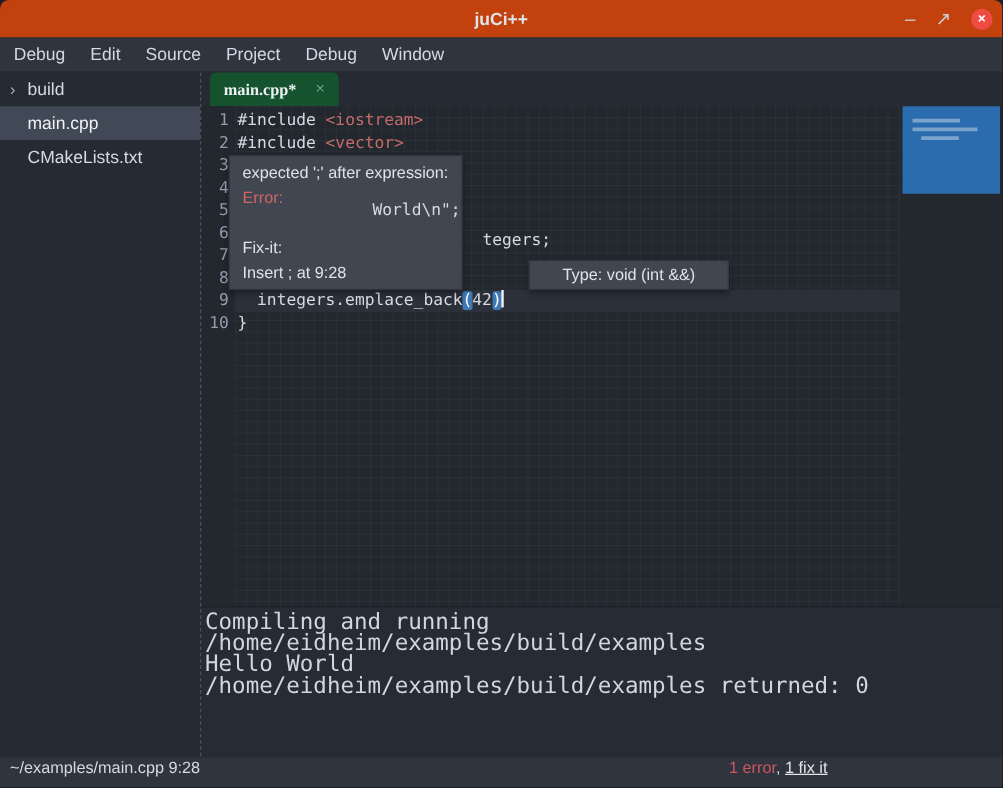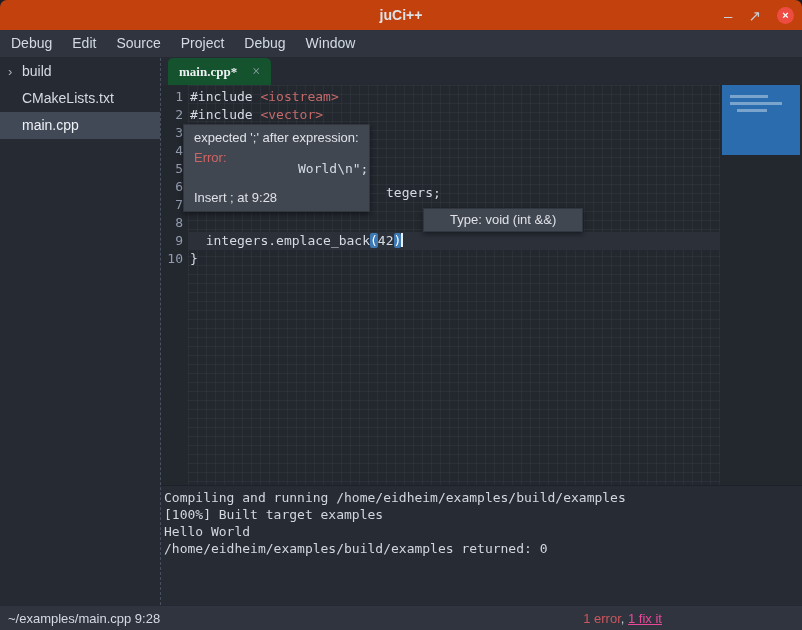--- a/index.html
+++ b/index.html
@@ -76,32 +76,32 @@
   .tt-type { left:423px; top:208px; padding:3px 26px; line-height:16px; }
 
   
   .frag { position:absolute; z-index:6; font-family:"DejaVu Sans Mono", monospace; font-size:13px;
           line-height:18px; color:#d6dbe3; white-space:pre; }
   .frag5 { left:298px; top:160px; }
   .frag7 { left:386px; top:184px; }
 
   
   .terminal { position:absolute; left:161px; top:485px; width:641px; height:120px; background:#272c34;
-              padding:3px 0 0 3px; font-family:"DejaVu Sans Mono", monospace; font-size:13px;
+              padding:3px 0 0 3px; font-family:"DejaVu Sans Mono", monospace; font-size:18px;
               line-height:17px; color:#d2d7de; border-top:1px solid #1d2128; }
 
   
   .statusbar { position:absolute; left:0; top:605px; width:802px; height:25px; background:#2f343f;
-               border-top:1px solid #242933; display:flex; align-items:center;
+               border-top:1px solid #242933; display:flex; 
                justify-content:space-between; padding:0 8px; font-size:13px; }
   .sb-left { color:#d5dae2; }
   .sb-right { margin-right:132px; }
   .sb-err { color:#cc575d; }
   .sb-sep { color:#c7ccd4; }
-  .sb-fix { color:#ec4899;text-decoration:underline; }
+  .sb-fix { color:#e5e5e5;text-decoration:underline; }
 </style>
 </head>
 <body>
 
 <div id="app">
 
   <div class="titlebar">
     <span class="title">juCi++</span>
     <div class="win-controls">
       <span class="min-btn">–</span>
@@ -119,25 +119,25 @@
     <span class="menu-item">Project</span>
     <span class="menu-item">Debug</span>
     <span class="menu-item">Window</span>
   </div>
 
   <div class="sidebar">
     <div class="tree-item">
       <span class="expander">›</span>
       <span>build</span>
     </div>
+    <div class="tree-item selected">
+      <span>main.cpp</span>
+    </div>
     <div class="tree-item">
       <span>CMakeLists.txt</span>
-    </div>
-    <div class="tree-item selected">
-      <span>main.cpp</span>
     </div>
   </div>
 
   <div class="paned-handle"></div>
 
   <div class="tabbar">
     <div class="tab">
       <span class="tab-label">main.cpp*</span>
       <span class="tab-close">×</span>
     </div>
@@ -187,33 +187,33 @@
   <div class="minimap">
     <div class="mbar mbar1"></div>
     <div class="mbar mbar2"></div>
     <div class="mbar mbar3"></div>
   </div>
 
   <div class="tt tt-error">
     <div class="tt-line">expected ';' after expression:</div>
     <div class="tt-line tt-red">Error:</div>
     <div class="tt-line"></div>
+    <div class="tt-line">Fix-it:</div>
     <div class="tt-line">Insert ; at 9:28</div>
   </div>
 
   <div class="tt tt-type">
     <span>Type: void (int &amp;&amp;)</span>
   </div>
 
   <span class="frag frag5">World\n";</span>
   <span class="frag frag7">tegers;</span>
 
   <div class="terminal">
     <div class="term-line">Compiling and running /home/eidheim/examples/build/examples</div>
-    <div class="term-line">[100%] Built target examples</div>
     <div class="term-line">Hello World</div>
     <div class="term-line">/home/eidheim/examples/build/examples returned: 0</div>
   </div>
 
   <div class="statusbar">
     <span class="sb-left">~/examples/main.cpp 9:28</span>
     <span class="sb-right"><span class="sb-err">1 error</span><span class="sb-sep">, </span><span class="sb-fix">1 fix it</span></span>
   </div>
 
 </div>

